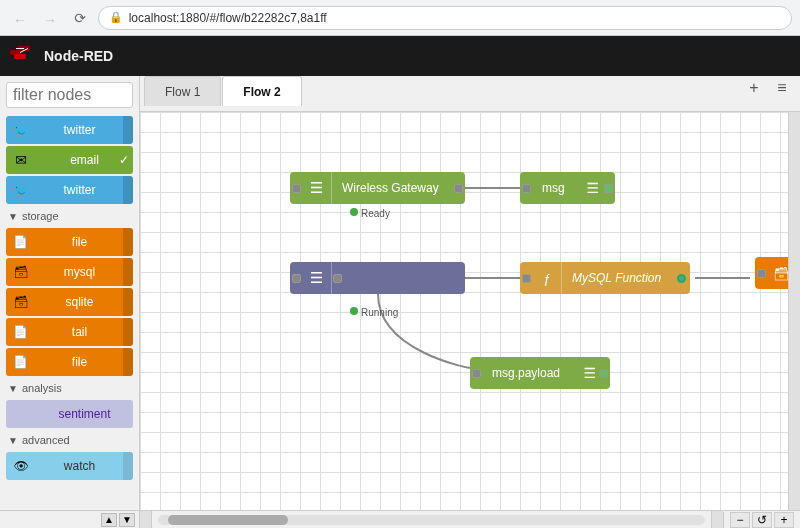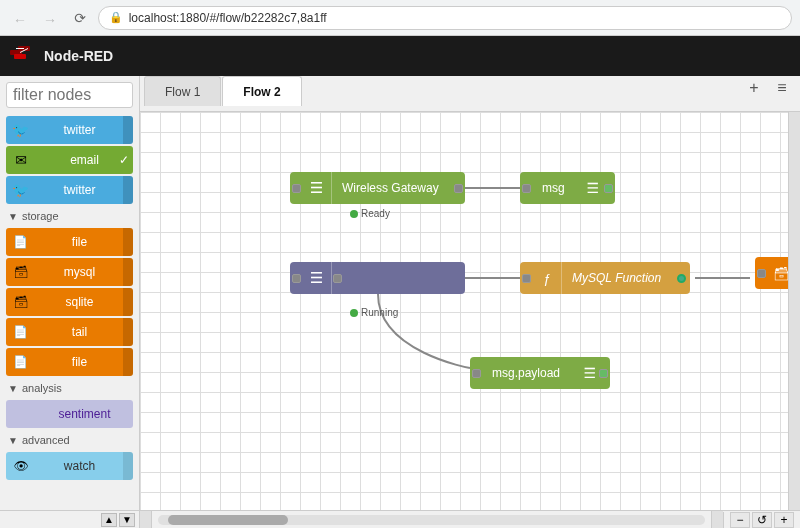--- a/index.html
+++ b/index.html
@@ -254,21 +254,20 @@
       flex-shrink: 0;
     }
 
     .cn-wireless { background: #7eab45; width: 170px; }
 
     .node-status {
       position: absolute;
       font-size: 10px;
       color: #555;
       display: flex;
-      align-items: center;
       gap: 3px;
       padding-left: 45px;
     }
     .status-dot {
       width: 8px; height: 8px;
       border-radius: 50%;
       display: inline-block;
     }
     .status-green { background: #44aa44; }
 

